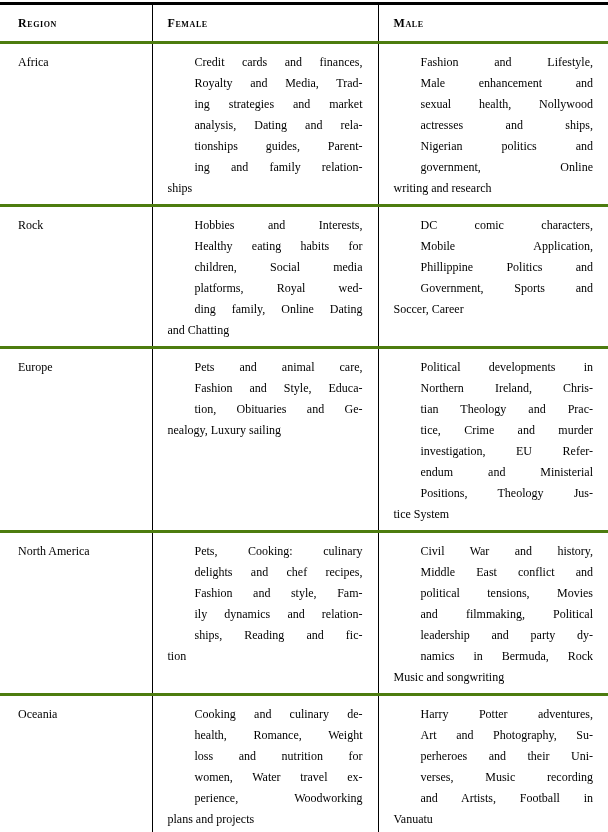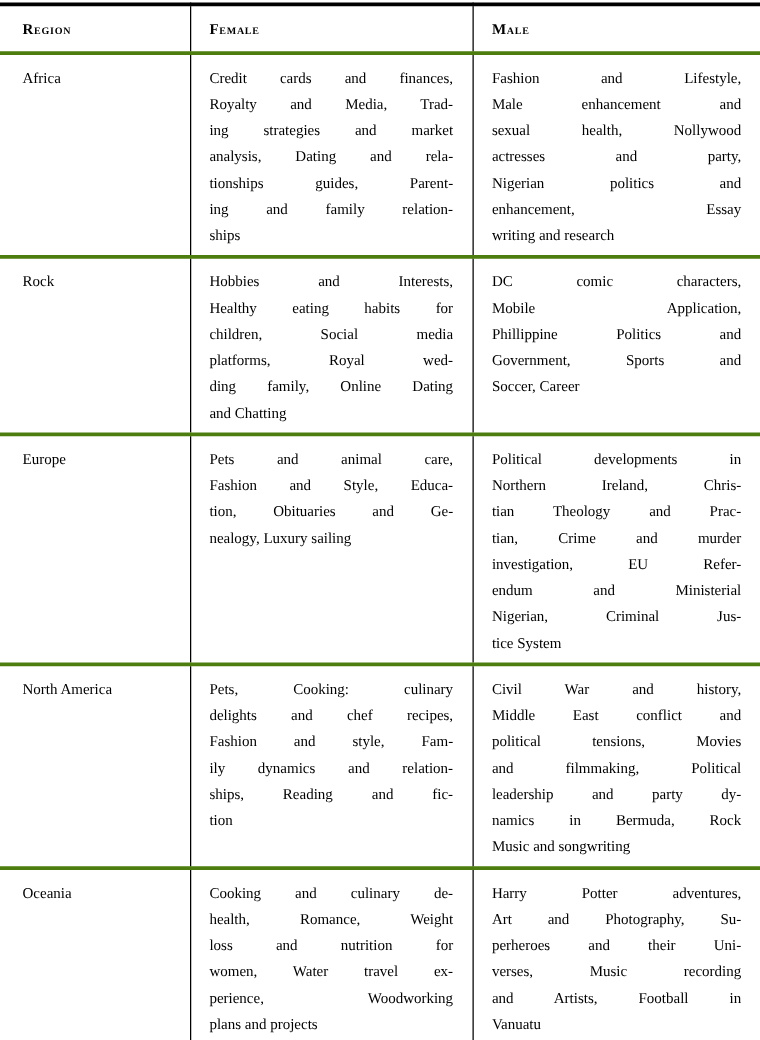--- a/index.html
+++ b/index.html
@@ -44,20 +44,21 @@
     letter-spacing: 0.6px;
     padding-top: 8px;
     padding-bottom: 7px;
   }
   tbody tr { border-top: 3px solid #4d7c0f; }
   th + th, td + td { border-left: 1.5px solid #000; }
   .cell-lines div { text-align: left; }
   .cell-lines div.jline {
     text-align: justify;
     text-align-last: justify;
+    margin-left: 27px;
   }
 </style>
 </head>
 <body>
 
 <div class="page">
   <table class="paper-table">
     <colgroup>
       <col class="c-region">
       <col class="c-female">
@@ -79,23 +80,23 @@
             <div class="jline">ing strategies and market</div>
             <div class="jline">analysis, Dating and rela-</div>
             <div class="jline">tionships guides, Parent-</div>
             <div class="jline">ing and family relation-</div>
             <div>ships</div>
           </td>
         <td class="cell-lines">
             <div class="jline">Fashion and Lifestyle,</div>
             <div class="jline">Male enhancement and</div>
             <div class="jline">sexual health, Nollywood</div>
-            <div class="jline">actresses and party,</div>
+            <div class="jline">actresses and ships,</div>
             <div class="jline">Nigerian politics and</div>
-            <div class="jline">enhancement, Essay</div>
+            <div class="jline">government, Online</div>
             <div>writing and research</div>
           </td>
       </tr>
       <tr>
         <td class="first">Rock</td>
         <td class="cell-lines">
             <div class="jline">Hobbies and Interests,</div>
             <div class="jline">Healthy eating habits for</div>
             <div class="jline">children, Social media</div>
             <div class="jline">platforms, Royal wed-</div>
@@ -115,24 +116,24 @@
         <td class="cell-lines">
             <div class="jline">Pets and animal care,</div>
             <div class="jline">Fashion and Style, Educa-</div>
             <div class="jline">tion, Obituaries and Ge-</div>
             <div>nealogy, Luxury sailing</div>
           </td>
         <td class="cell-lines">
             <div class="jline">Political developments in</div>
             <div class="jline">Northern Ireland, Chris-</div>
             <div class="jline">tian Theology and Prac-</div>
-            <div class="jline">tian, Crime and murder</div>
+            <div class="jline">tice, Crime and murder</div>
             <div class="jline">investigation, EU Refer-</div>
             <div class="jline">endum and Ministerial</div>
-            <div class="jline">Nigerian, Criminal Jus-</div>
+            <div class="jline">Positions, Theology Jus-</div>
             <div>tice System</div>
           </td>
       </tr>
       <tr>
         <td class="first">North America</td>
         <td class="cell-lines">
             <div class="jline">Pets, Cooking: culinary</div>
             <div class="jline">delights and chef recipes,</div>
             <div class="jline">Fashion and style, Fam-</div>
             <div class="jline">ily dynamics and relation-</div>

